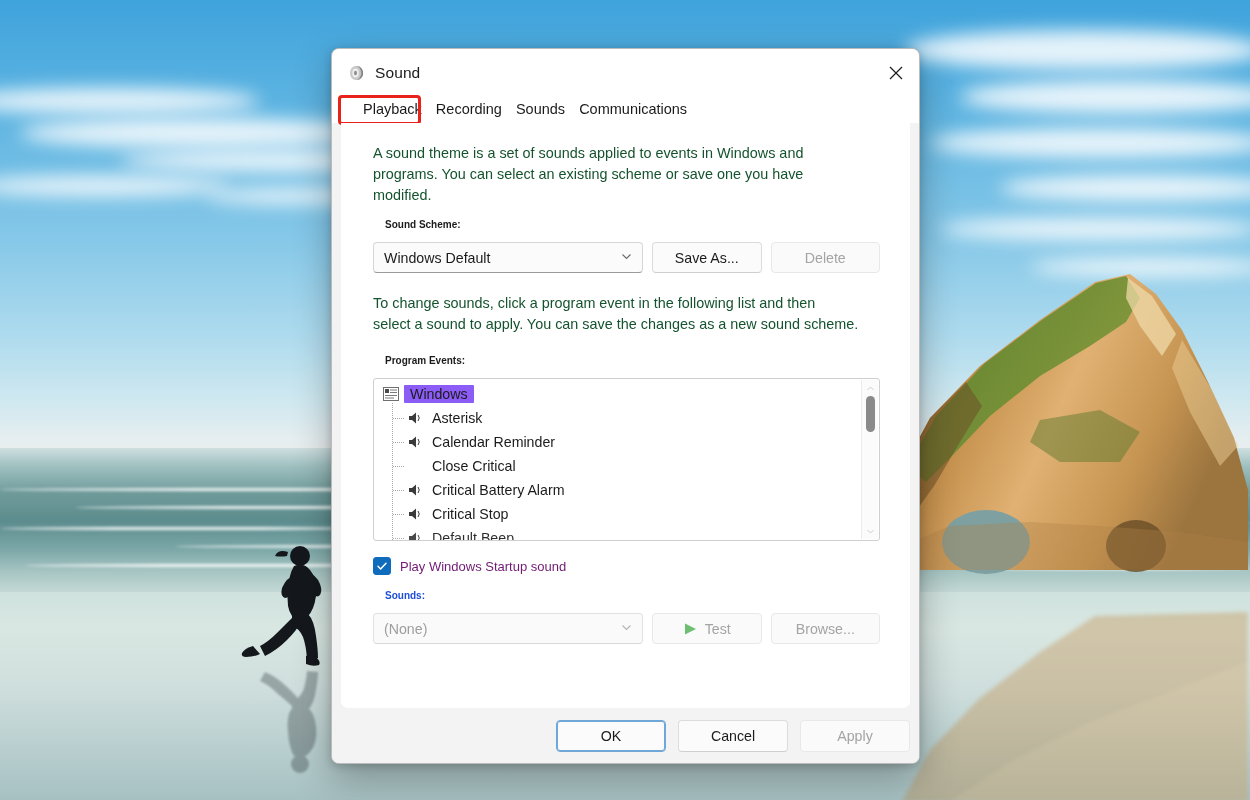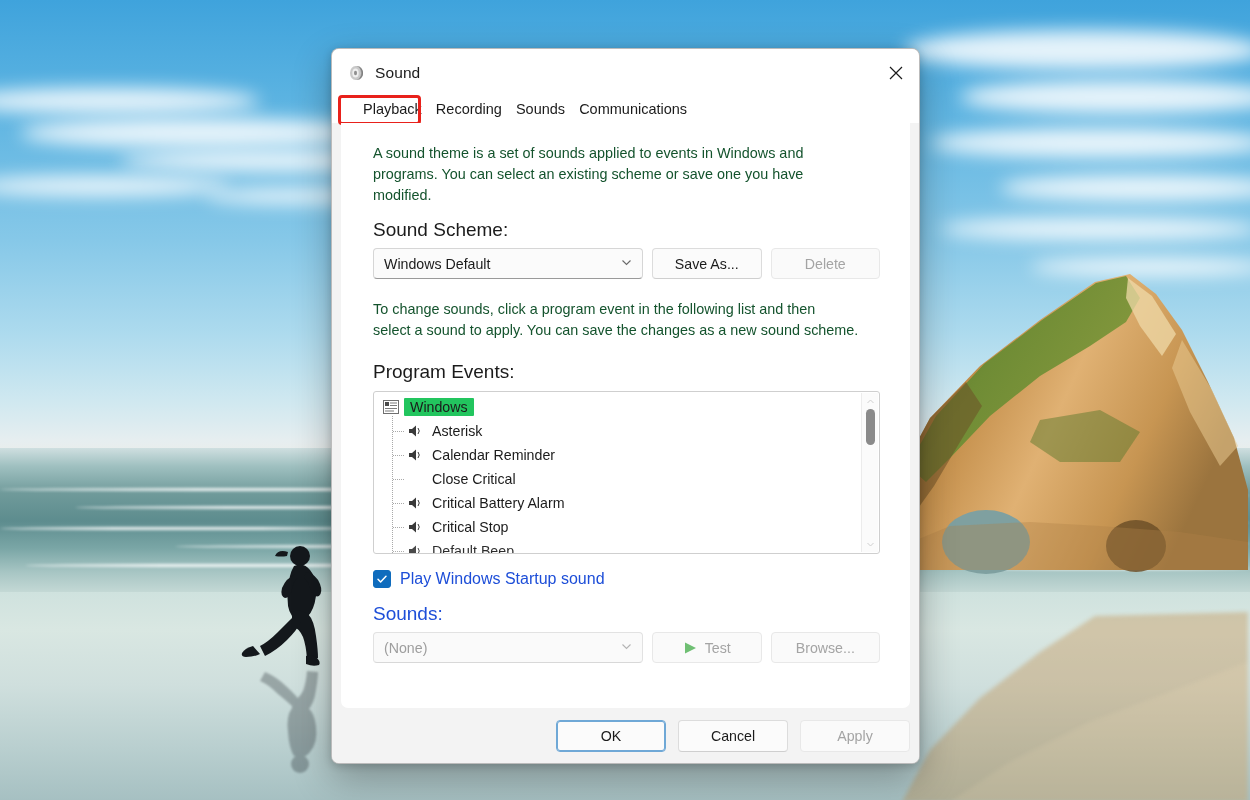--- a/index.html
+++ b/index.html
@@ -130,21 +130,21 @@
     flex: 1 1 auto;
     padding: 20px 30px 0 32px;
     overflow: hidden;
     position: relative;
   }
   .body-text {
     font-size: 14.4px; color: #14532d; line-height: 21px;
     margin: 0;
   }
   .field-label {
-    font-size: 19px; color: #1b1b1b; margin: 0;
+    font-size: 10px; color: #1b1b1b; margin: 12px; font-weight: bold;
   }
   .field-label.disabled { color: #1d4ed8; }
 
   .row { display: flex; align-items: center; gap: 9px; }
 
   
   .combo {
     height: 31px;
     background: #fbfbfb;
     border: 1px solid #d6d6d6;
@@ -191,21 +191,21 @@
   #events-inner { padding: 3px 0 0 0; position: relative; }
   .tree-row {
     height: 24px;
     display: flex; align-items: center;
     font-size: 14.2px; color: #1b1b1b;
     position: relative;
     cursor: default;
   }
   .tree-row .root-icon { width: 16px; height: 14px; margin-left: 9px; flex:0 0 16px;}
   .tree-row .root-label {
-    background: #22c55e; padding: 1px 6px; margin-left: 5px; border-radius: 1px;
+    background: #8b5cf6; padding: 1px 6px; margin-left: 5px; border-radius: 1px;
   }
   .tree-row.child { padding-left: 34px; }
   .tree-row.child .spk { width: 15px; height: 14px; flex: 0 0 15px; margin-right: 9px; }
   .tree-row.child .spk.empty { visibility: hidden; }
   .tree-row.child .ev-label { white-space: nowrap; }
   .connector-v {
     position: absolute; left: 18px; top: 24px; width: 1px; height: 146px;
     background: repeating-linear-gradient(to bottom,#a9a9a9 0 1px, transparent 1px 2px);
   }
   .connector-h {
@@ -224,21 +224,21 @@
   }
   .sb-arrow { position:absolute; left:0; width:17px; height:14px; display:flex; align-items:center; justify-content:center; }
 
   
   #startup-check-row { display: flex; align-items: center; gap: 9px; cursor: default; }
   #startup-checkbox {
     width: 18px; height: 18px; flex: 0 0 18px;
     background: #0f6cbd; border: 1px solid #0f6cbd; border-radius: 3px;
     display: flex; align-items: center; justify-content: center;
   }
-  #startup-label { font-size: 16px; color: #1d4ed8; }
+  #startup-label { font-size: 13px; color: #701a75; }
 
   
   #footer {
     flex: 0 0 55px; height: 55px;
     background: #f3f3f3;
     display: flex; align-items: center; justify-content: flex-end;
     gap: 12px;
     padding-right: 9px;
   }
   #footer .btn { width: 110px; height: 32px; }

